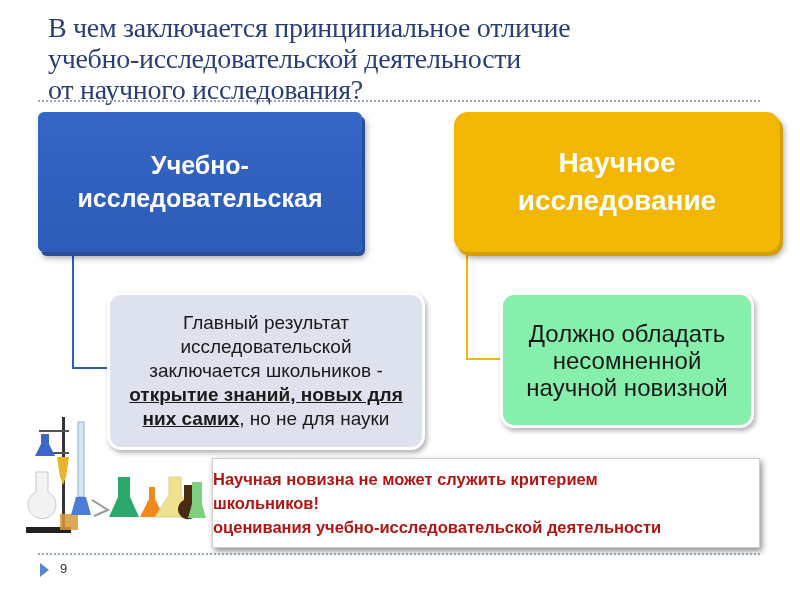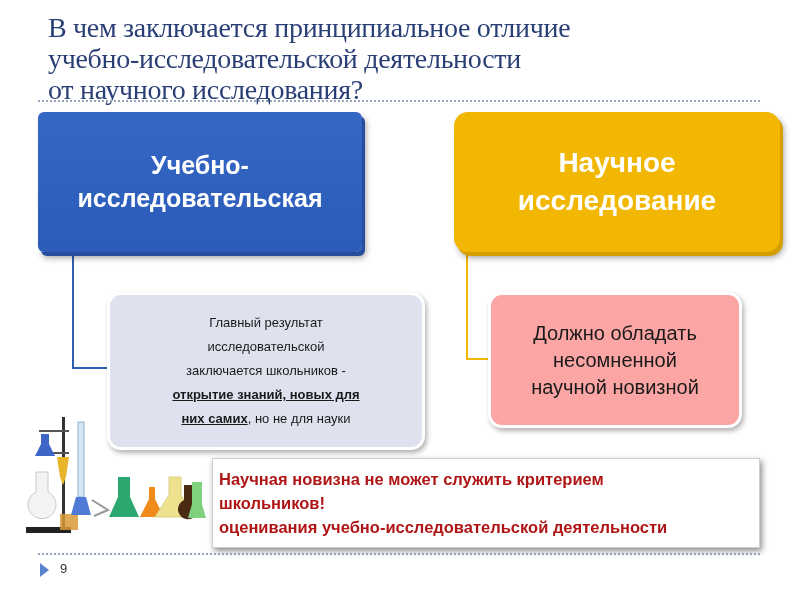--- a/index.html
+++ b/index.html
@@ -42,39 +42,39 @@
     .sub-box {
       position: absolute; box-sizing: border-box; border-radius: 14px;
       display: flex; align-items: center; justify-content: center;
       text-align: center; color: #1a1a1a;
       box-shadow: 2px 3px 5px rgba(0,0,0,0.3);
       border: 3px solid #ffffff;
     }
     .sub-left {
       left: 107px; top: 292px; width: 318px; height: 158px;
       background: #dde2ee;
-      font-size: 13px; line-height: 24px;
+      font-size: 19px; line-height: 24px;
     }
     .sub-left b { font-weight: bold; text-decoration: underline; }
     .sub-right {
-      left: 488px; top: 292px; width: 254px; height: 136px;
-      background: #fca5a5;
-      font-size: 20px; line-height: 27px;
+      left: 500px; top: 292px; width: 254px; height: 136px;
+      background: #86efac;
+      font-size: 24px; line-height: 27px;
     }
     .connector { position: absolute; box-sizing: border-box; }
     .conn-blue { left: 72px; top: 252px; width: 36px; height: 117px;
       border-left: 2px solid #2f5fb5; border-bottom: 2px solid #2f5fb5; }
     .conn-yellow { left: 466px; top: 252px; width: 36px; height: 108px;
       border-left: 2px solid #f2b703; border-bottom: 2px solid #f2b703; }
     .warning-box {
       position: absolute; left: 212px; top: 458px; width: 548px; height: 90px;
       box-sizing: border-box; background: #ffffff;
       border: 1px solid #cfcfcf;
       box-shadow: 2px 3px 6px rgba(0,0,0,0.45);
-      padding: 8px 6px;
+      padding: 8px 0;
       color: #b01515; font-weight: bold;
       font-size: 16.5px; line-height: 24px;
     }
     .lab-image {
       position: absolute; left: 24px; top: 412px; width: 185px; height: 130px;
     }
     .page-marker {
       position: absolute; left: 40px; top: 563px; width: 0; height: 0;
       border-top: 7px solid transparent; border-bottom: 7px solid transparent;
       border-left: 9px solid #5b84cf;

